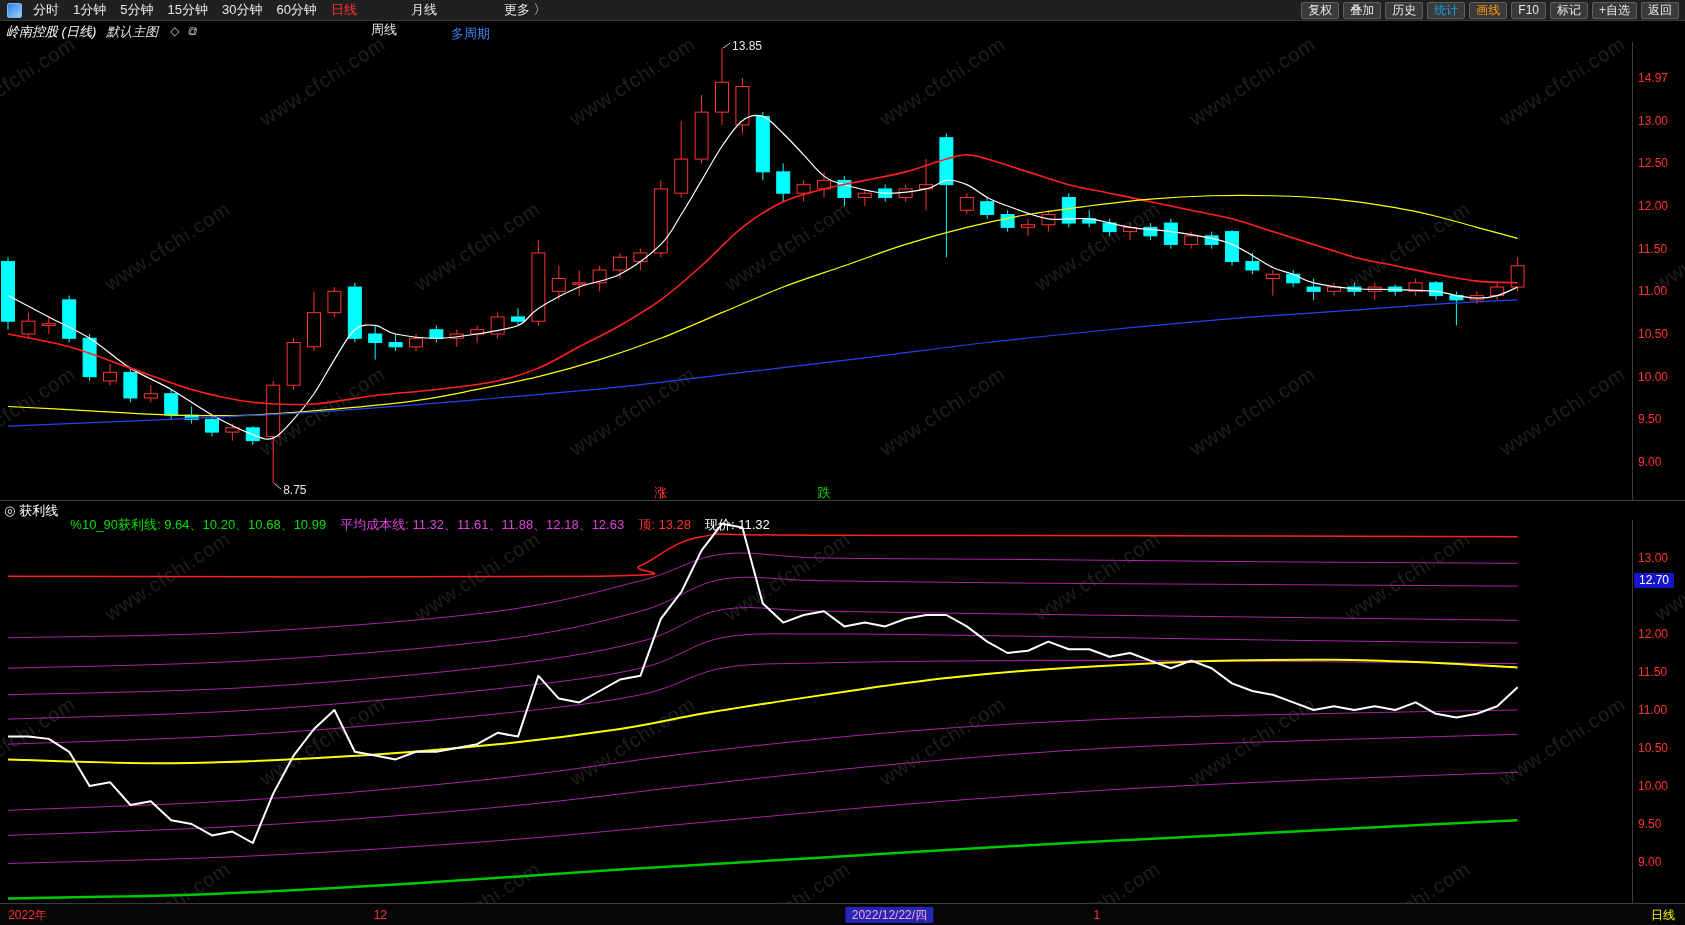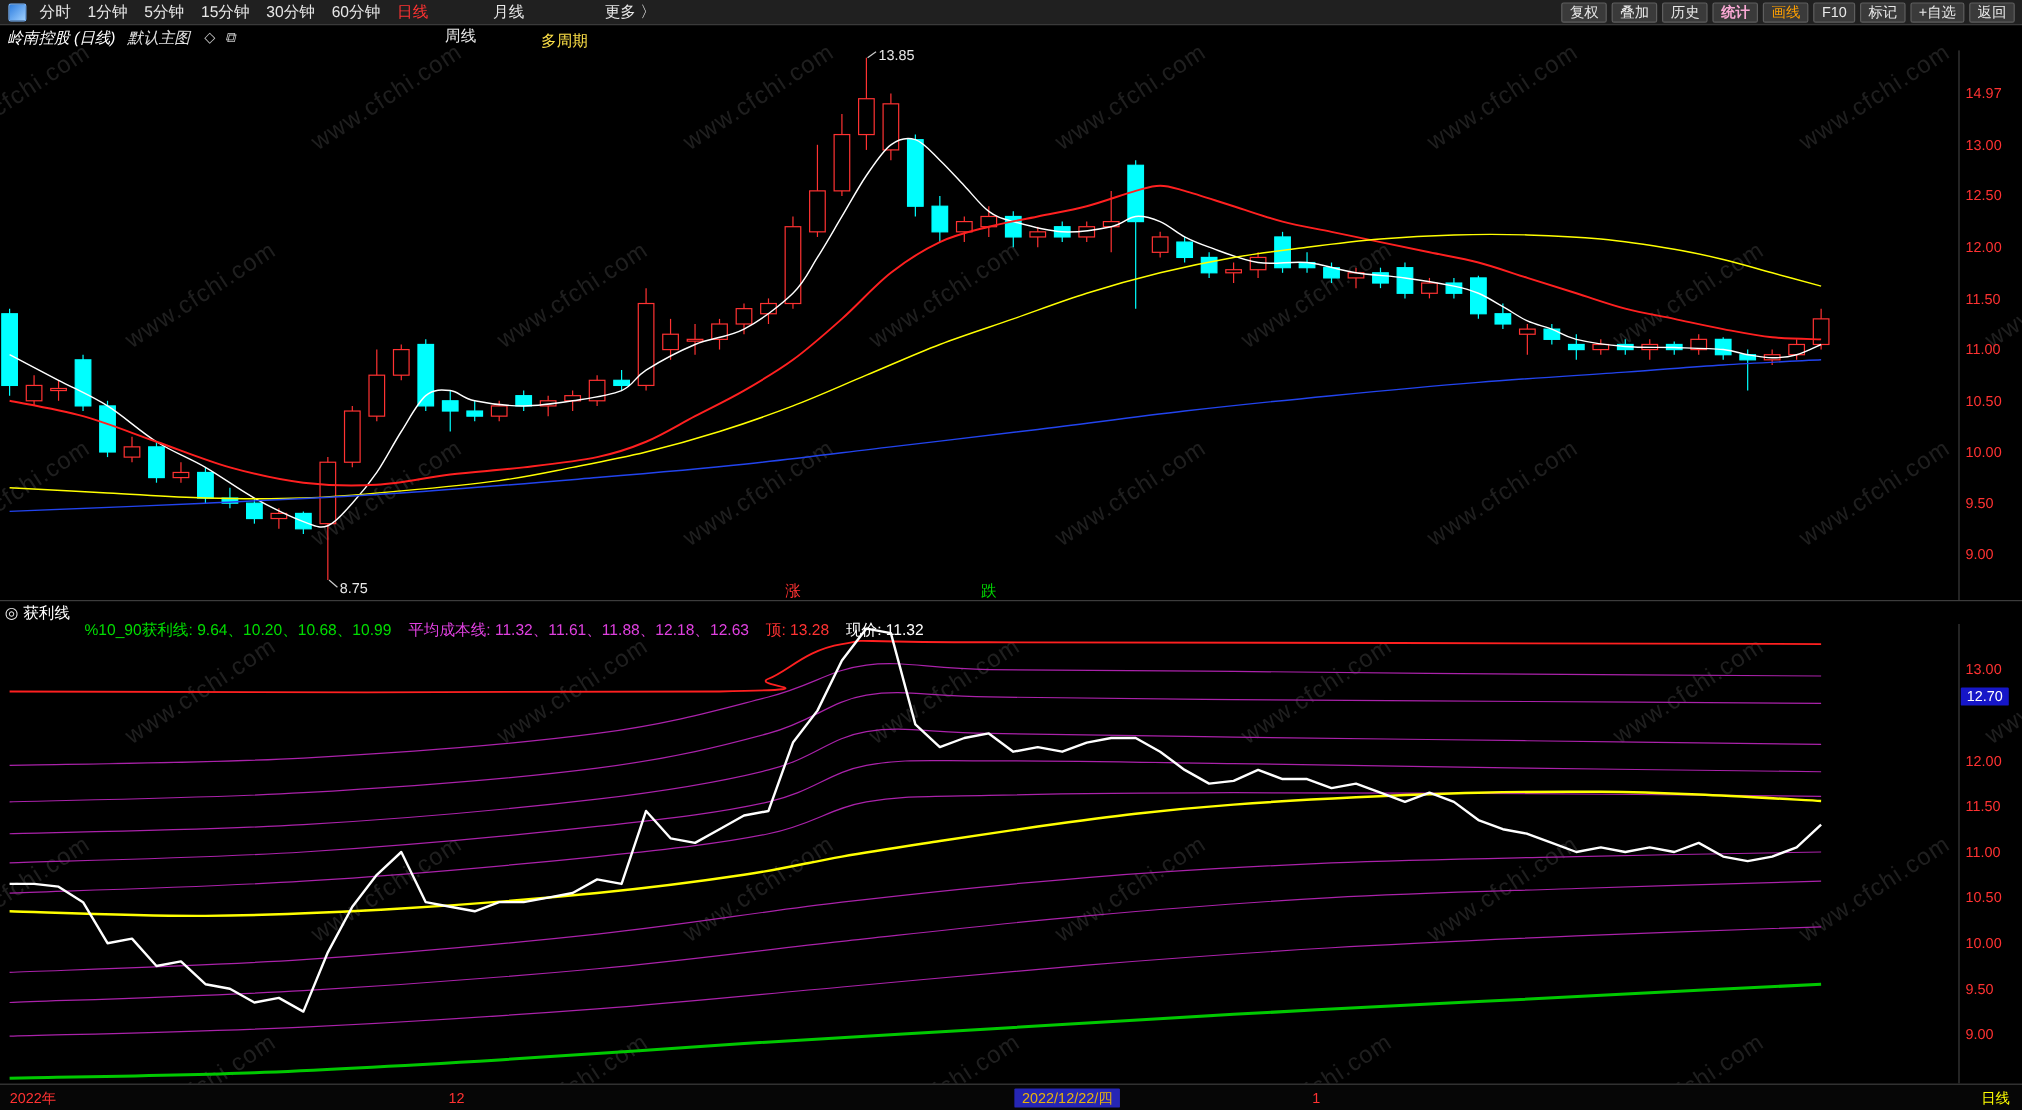--- a/index.html
+++ b/index.html
@@ -426,28 +426,28 @@
       <span class="app-icon"></span>
     <span class="tab" style="color: rgb(232, 232, 232);">分时</span>
         <span class="tab" style="color: rgb(232, 232, 232);">1分钟</span>
         <span class="tab" style="color: rgb(232, 232, 232);">5分钟</span>
         <span class="tab" style="color: rgb(232, 232, 232);">15分钟</span>
         <span class="tab" style="color: rgb(232, 232, 232);">30分钟</span>
         <span class="tab" style="color: rgb(232, 232, 232);">60分钟</span>
         <span class="tab" style="color: rgb(255, 50, 50);">日线</span>
         <span class="tab" style="color: rgb(232, 232, 232); margin-top: 39px;">周线</span>
         <span class="tab" style="color: rgb(232, 232, 232);">月线</span>
-        <span class="tab" style="color: #fde047; margin-top: 48px;">多周期</span>
+        <span class="tab" style="color: #3b82f6; margin-top: 48px;">多周期</span>
         <span class="tab" style="color: rgb(232, 232, 232);">更多 〉</span>
       </div>
     <div class="tbtns">
         <span class="tbtn" style="color: rgb(232, 232, 232);">复权</span>
         <span class="tbtn" style="color: rgb(232, 232, 232);">叠加</span>
         <span class="tbtn" style="color: rgb(232, 232, 232);">历史</span>
-        <span class="tbtn" style="color: #f9a8d4; font-weight: bold;">统计</span>
+        <span class="tbtn" style="color: #0ea5e9;">统计</span>
         <span class="tbtn" style="color: rgb(255, 160, 0);">画线</span>
         <span class="tbtn" style="color: rgb(232, 232, 232);">F10</span>
         <span class="tbtn" style="color: rgb(232, 232, 232);">标记</span>
         <span class="tbtn" style="color: rgb(232, 232, 232);">+自选</span>
         <span class="tbtn" style="color: rgb(232, 232, 232);">返回</span>
       </div>
   </div>
 
   <div class="info-row">
     <span class="title">岭南控股 (日线)</span>
@@ -488,17 +488,17 @@
         <span class="ind-seg" style="color: rgb(224, 64, 224);">平均成本线: 11.32、11.61、11.88、12.18、12.63</span>
         <span class="ind-seg" style="color: rgb(255, 50, 50);">顶: 13.28</span>
         <span class="ind-seg" style="color: rgb(255, 255, 255);">现价: 11.32</span>
       </span>
   </div>
 
   <div class="bottom-bar">
     <span class="bb-period" style="color: rgb(255, 255, 0);">日线</span>
   <span class="bb-item" style="color: rgb(255, 50, 50); left: 8.16px;">2022年</span>
       <span class="bb-item" style="color: rgb(255, 50, 50); left: 373.728px;">12</span>
-      <span class="bb-item bb-badge" style="color: #eab308; background: rgb(38, 38, 180); left: 889.44px; transform: translateX(-50%);">2022/12/22/四</span>
+      <span class="bb-item bb-badge" style="color: #f9a8d4; background: rgb(38, 38, 180); left: 889.44px; transform: translateX(-50%);">2022/12/22/四</span>
       <span class="bb-item" style="color: rgb(255, 50, 50); left: 1093.44px;">1</span>
     </div>
 
 </div>
 
 </body></html>

